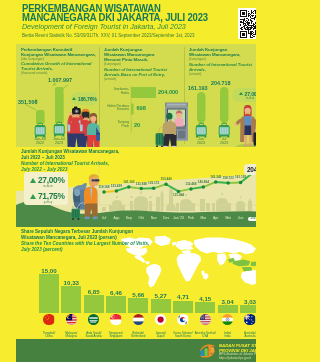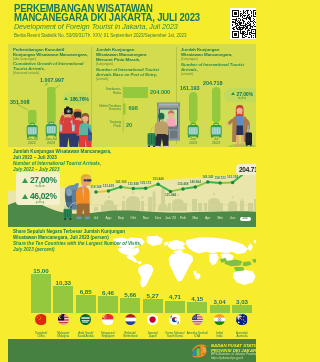--- a/index.html
+++ b/index.html
@@ -1,18 +1,18 @@
 <!DOCTYPE html>
 <html><head>
 <meta charset="utf-8">
 <style>
   * { box-sizing: border-box; margin:0; padding:0; }
   html,body { width:256px; height:362px; overflow:hidden; }
   body { font-family:"Liberation Sans", sans-serif; background:#F7ED2E; position:relative; }
-  .page { position:absolute; left:8px; top:0; width:256px; height:318px; }
+  .page { position:absolute; left:16px; top:0; width:256px; height:318px; }
 
   
   .header { position:absolute; left:0; top:0; width:256px; height:44px; background:#F5EC2B; }
   .h-title { position:absolute; left:6px; top:3.8px; width:210px; color:#15795A;
              font-weight:bold; font-size:10.4px; line-height:9.2px; letter-spacing:-0.22px;
              transform:scaleX(0.917); transform-origin:left top; }
   .h-sub { position:absolute; left:6px; top:23.6px; width:230px; color:#2F8C3F;
            font-weight:normal; font-style:italic; font-size:7.1px; line-height:7.6px; white-space:nowrap; }
   .h-src { position:absolute; left:6px; top:33.6px; width:250px; color:#3B7C3A;
            font-size:4.5px; line-height:4.6px; white-space:nowrap; }
@@ -737,21 +737,21 @@
     <div class="mtitle-en" style="left:5px;top:14px">Number of International Tourist Arrivals,</div>
     <div class="mtitle-en" style="left:5px;top:19.5px">July 2022 – July 2023</div>
     <div class="statbox"></div>
     <div class="stat" style="left:14px;top:28px">
       <div class="tri"></div>
       <div class="v">27,00%</div>
     </div>
     <div class="stat-sub" style="left:12px;top:37px;width:40px;text-align:center">m-to-m</div>
     <div class="stat" style="left:14px;top:44px">
       <div class="tri"></div>
-      <div class="v">46,02%</div>
+      <div class="v">71,75%</div>
     </div>
     <div class="stat-sub" style="left:12px;top:53px;width:40px;text-align:center">y-on-y</div>
 
   </div>
 
   <div class="bottom">
     <svg width="160" height="62" viewBox="-4 -4 330 132" preserveAspectRatio="none" style="position:absolute;left:102px;top:7px;width:156px;height:56px">
       <g fill="#FFFFFF">
 
         <path d="M74 2 L96 0 L108 8 L104 20 L86 24 L74 16 Z"></path>

